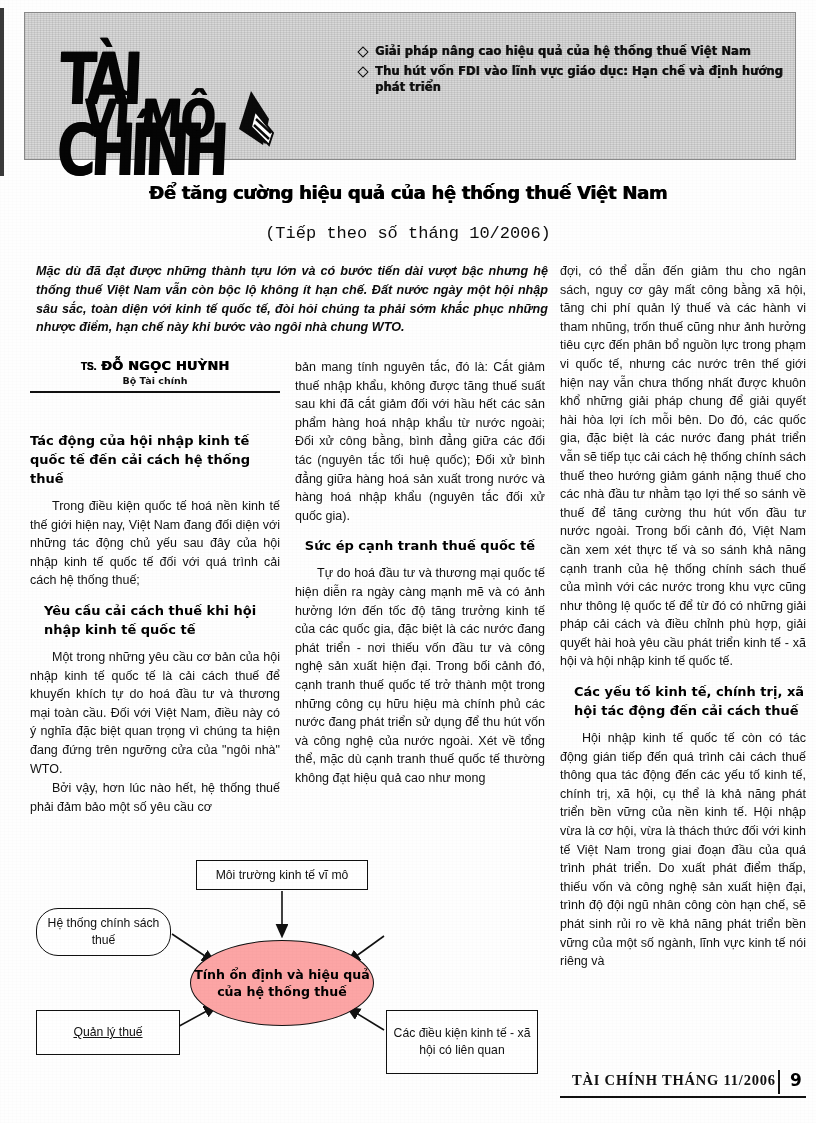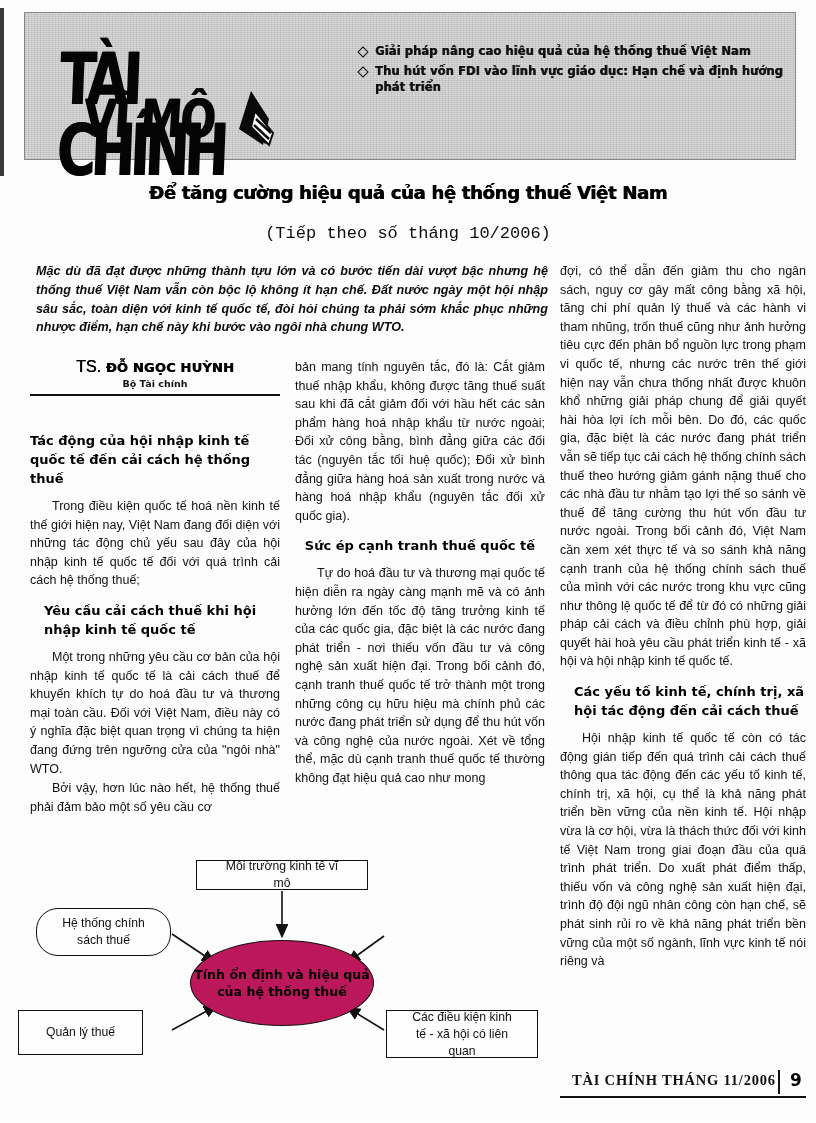--- a/index.html
+++ b/index.html
@@ -182,22 +182,22 @@
   .byline .author {
     font-family: "DejaVu Sans", sans-serif;
     font-weight: bold;
     font-size: 13px;
     letter-spacing: 0.2px;
     color: #000;
     text-shadow: 0.5px 0 0 #000;
   }
   .byline .author .deg {
     font-family: "Liberation Sans", sans-serif;
-    font-size: 16px;
-    font-weight: normal;
+    font-size: 10px;
+    font-weight: bold;
     letter-spacing: 0;
     text-align: center;
   }
   .byline .affil {
     margin-top: 2px;
     font-family: "DejaVu Sans", sans-serif;
     font-weight: bold;
     font-size: 9.5px;
     color: #111;
   }
@@ -254,37 +254,37 @@
     border: 1.6px solid #111;
     background: #fff;
     display: flex;
     align-items: center;
     justify-content: center;
     text-align: center;
     font-family: "Liberation Sans", sans-serif;
     font-size: 12.2px;
     line-height: 17px;
     color: #111;
-    padding: 2px 20px;
+    padding: 2px 1px;
   }
   #dbox-macro   { left: 178px; top: 2px;   width: 172px; height: 30px; }
   #dbox-policy  { left: 18px;  top: 50px;  width: 135px; height: 48px; border-radius: 22px; }
   #dbox-budget  { left: 368px; top: 52px;  width: 152px; height: 48px; }
-  #dbox-admin   { left: 0;  top: 152px; width: 125px; height: 45px; }
-  #dbox-socio   { left: 368px; top: 152px; width: 152px; height: 48px; }
+  #dbox-admin   { left: 18px;  top: 152px; width: 144px; height: 45px; text-decoration: underline; }
+  #dbox-socio   { left: 368px; top: 152px; width: 152px; height: 64px; }
 
   .dcenter {
     position: absolute;
     left: 172px;
     top: 82px;
     width: 182px;
     height: 84px;
     border: 1.6px solid #111;
     border-radius: 50%;
-    background: #be185d;
+    background: #fca5a5;
     display: flex;
     align-items: center;
     justify-content: center;
     text-align: center;
     font-family: "DejaVu Sans", sans-serif;
     font-weight: bold;
     font-size: 12.6px;
     line-height: 17.5px;
     color: #000;
   }

